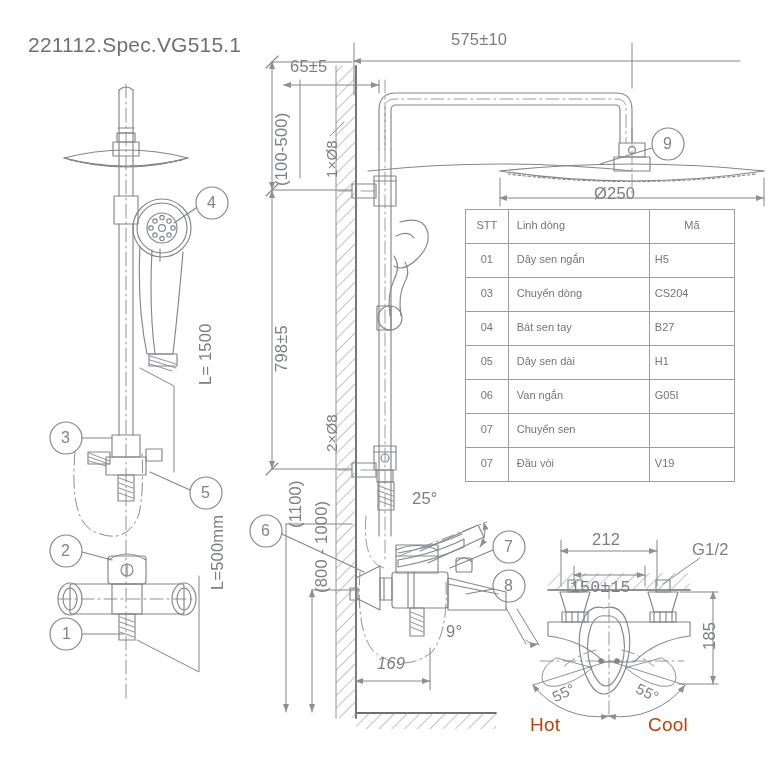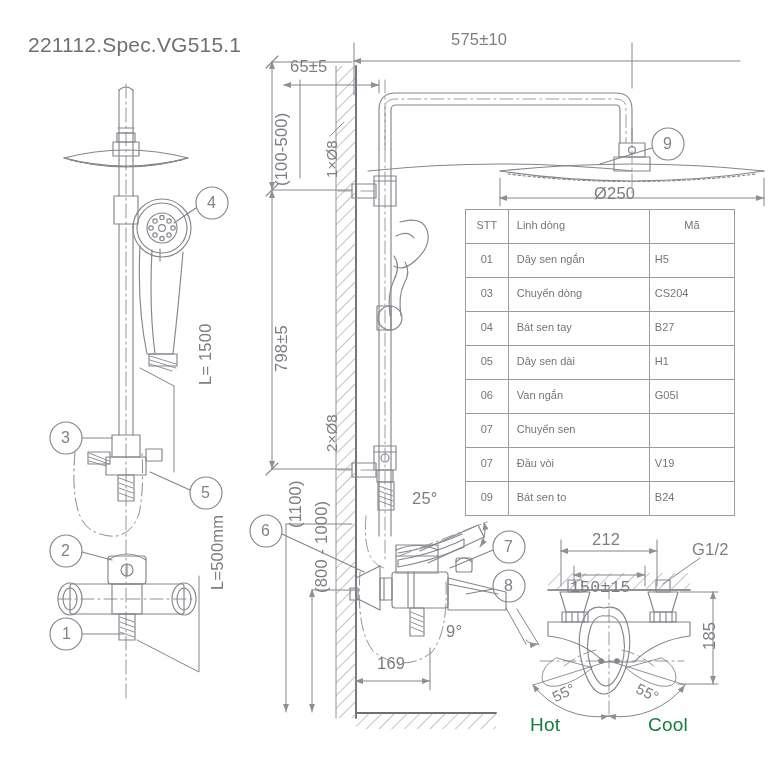--- a/index.html
+++ b/index.html
@@ -16,21 +16,21 @@
   
   #parts-table{position:absolute;left:465px;top:209px;width:270px;border-collapse:collapse;}
   #parts-table td,#parts-table th{border:1px solid #9a9da2;font-weight:normal;
       font-size:11px;color:#72757a;height:31px;padding:0 0 2px 0;line-height:1;
       font-family:"Liberation Sans","DejaVu Sans",sans-serif;}
   #parts-table .c-stt{width:44px;text-align:center;}
   #parts-table .c-name{width:142px;text-align:left;padding-left:8px;}
   #parts-table .c-code{width:84px;text-align:left;padding-left:5px;}
   #parts-table thead .c-name{text-align:left;padding-left:8px;}
   #parts-table thead .c-code{text-align:center;padding-left:0;margin-left:16px;}
-  .hot-cool{font-size:19px;color:#15803d;text-align:right;}
+  .hot-cool{font-size:19px;color:#c2410c;text-align:right;}
 </style>
 </head>
 <body>
 
 <div id="root">
 
   <svg class="layer" viewBox="0 0 768 768">
     <defs>
       <pattern id="hatch" width="9" height="9" patternTransform="rotate(45)" patternUnits="userSpaceOnUse">
         <line x1="0" y1="0" x2="0" y2="9" stroke="#8d9095" stroke-width="1.1"></line>
@@ -386,21 +386,21 @@
   <div class="t dim" style="left:290px;top:57px;">65±5</div>
   <div class="t dim rot90" style="left:272px;top:186px;">(100-500)</div>
   <div class="t dim rot90" style="left:272px;top:372px;">798±5</div>
   <div class="t dim rot90" style="left:323px;top:178px;font-size:15px;">1×Ø8</div>
   <div class="t dim rot90" style="left:323px;top:452px;font-size:15px;">2×Ø8</div>
   <div class="t dim" style="left:594px;top:184px;">Ø250</div>
   <div class="t dim rot90" style="left:196px;top:385px;">L= 1500</div>
   <div class="t dim rot90" style="left:208px;top:590px;">L=500mm</div>
   <div class="t dim rot90" style="left:286px;top:528px;">(1100)</div>
   <div class="t dim rot90" style="left:312px;top:593px;">(800 - 1000)</div>
-  <div class="t dim" style="left:377px;top:654px;">169</div>
+  <div class="t dim" style="left:377px;top:654px;font-style:italic;">169</div>
   <div class="t dim" style="left:412px;top:489px;">25°</div>
   <div class="t dim" style="left:446px;top:622px;">9°</div>
   <div class="t dim" style="left:592px;top:530px;">212</div>
   <div class="t dim" style="left:570px;top:578px;font-family:Liberation Mono, monospace;">150±15</div>
   <div class="t dim" style="left:692px;top:540px;text-align:right;">G1/2</div>
   <div class="t dim rot90" style="left:700px;top:650px;">185</div>
   <div class="t dim" style="left:552px;top:684px;transform:rotate(-26deg);font-size:15px;">55°</div>
   <div class="t dim" style="left:636px;top:684px;transform:rotate(26deg);font-size:15px;">55°</div>
   <div class="t hot-cool" style="left:530px;top:714px;">Hot</div>
   <div class="t hot-cool" style="left:648px;top:714px;">Cool</div>
@@ -452,21 +452,16 @@
         <tr>
           <td class="c-stt">07</td>
           <td class="c-name">Chuyển sen</td>
           <td class="c-code"></td>
         </tr>
         <tr>
           <td class="c-stt">07</td>
           <td class="c-name">Đầu vòi</td>
           <td class="c-code">V19</td>
         </tr>
-        <tr>
-          <td class="c-stt">09</td>
-          <td class="c-name">Bát sen to</td>
-          <td class="c-code">B24</td>
-        </tr>
       </tbody>
   </table>
 
 </div>
 
 </body></html>

